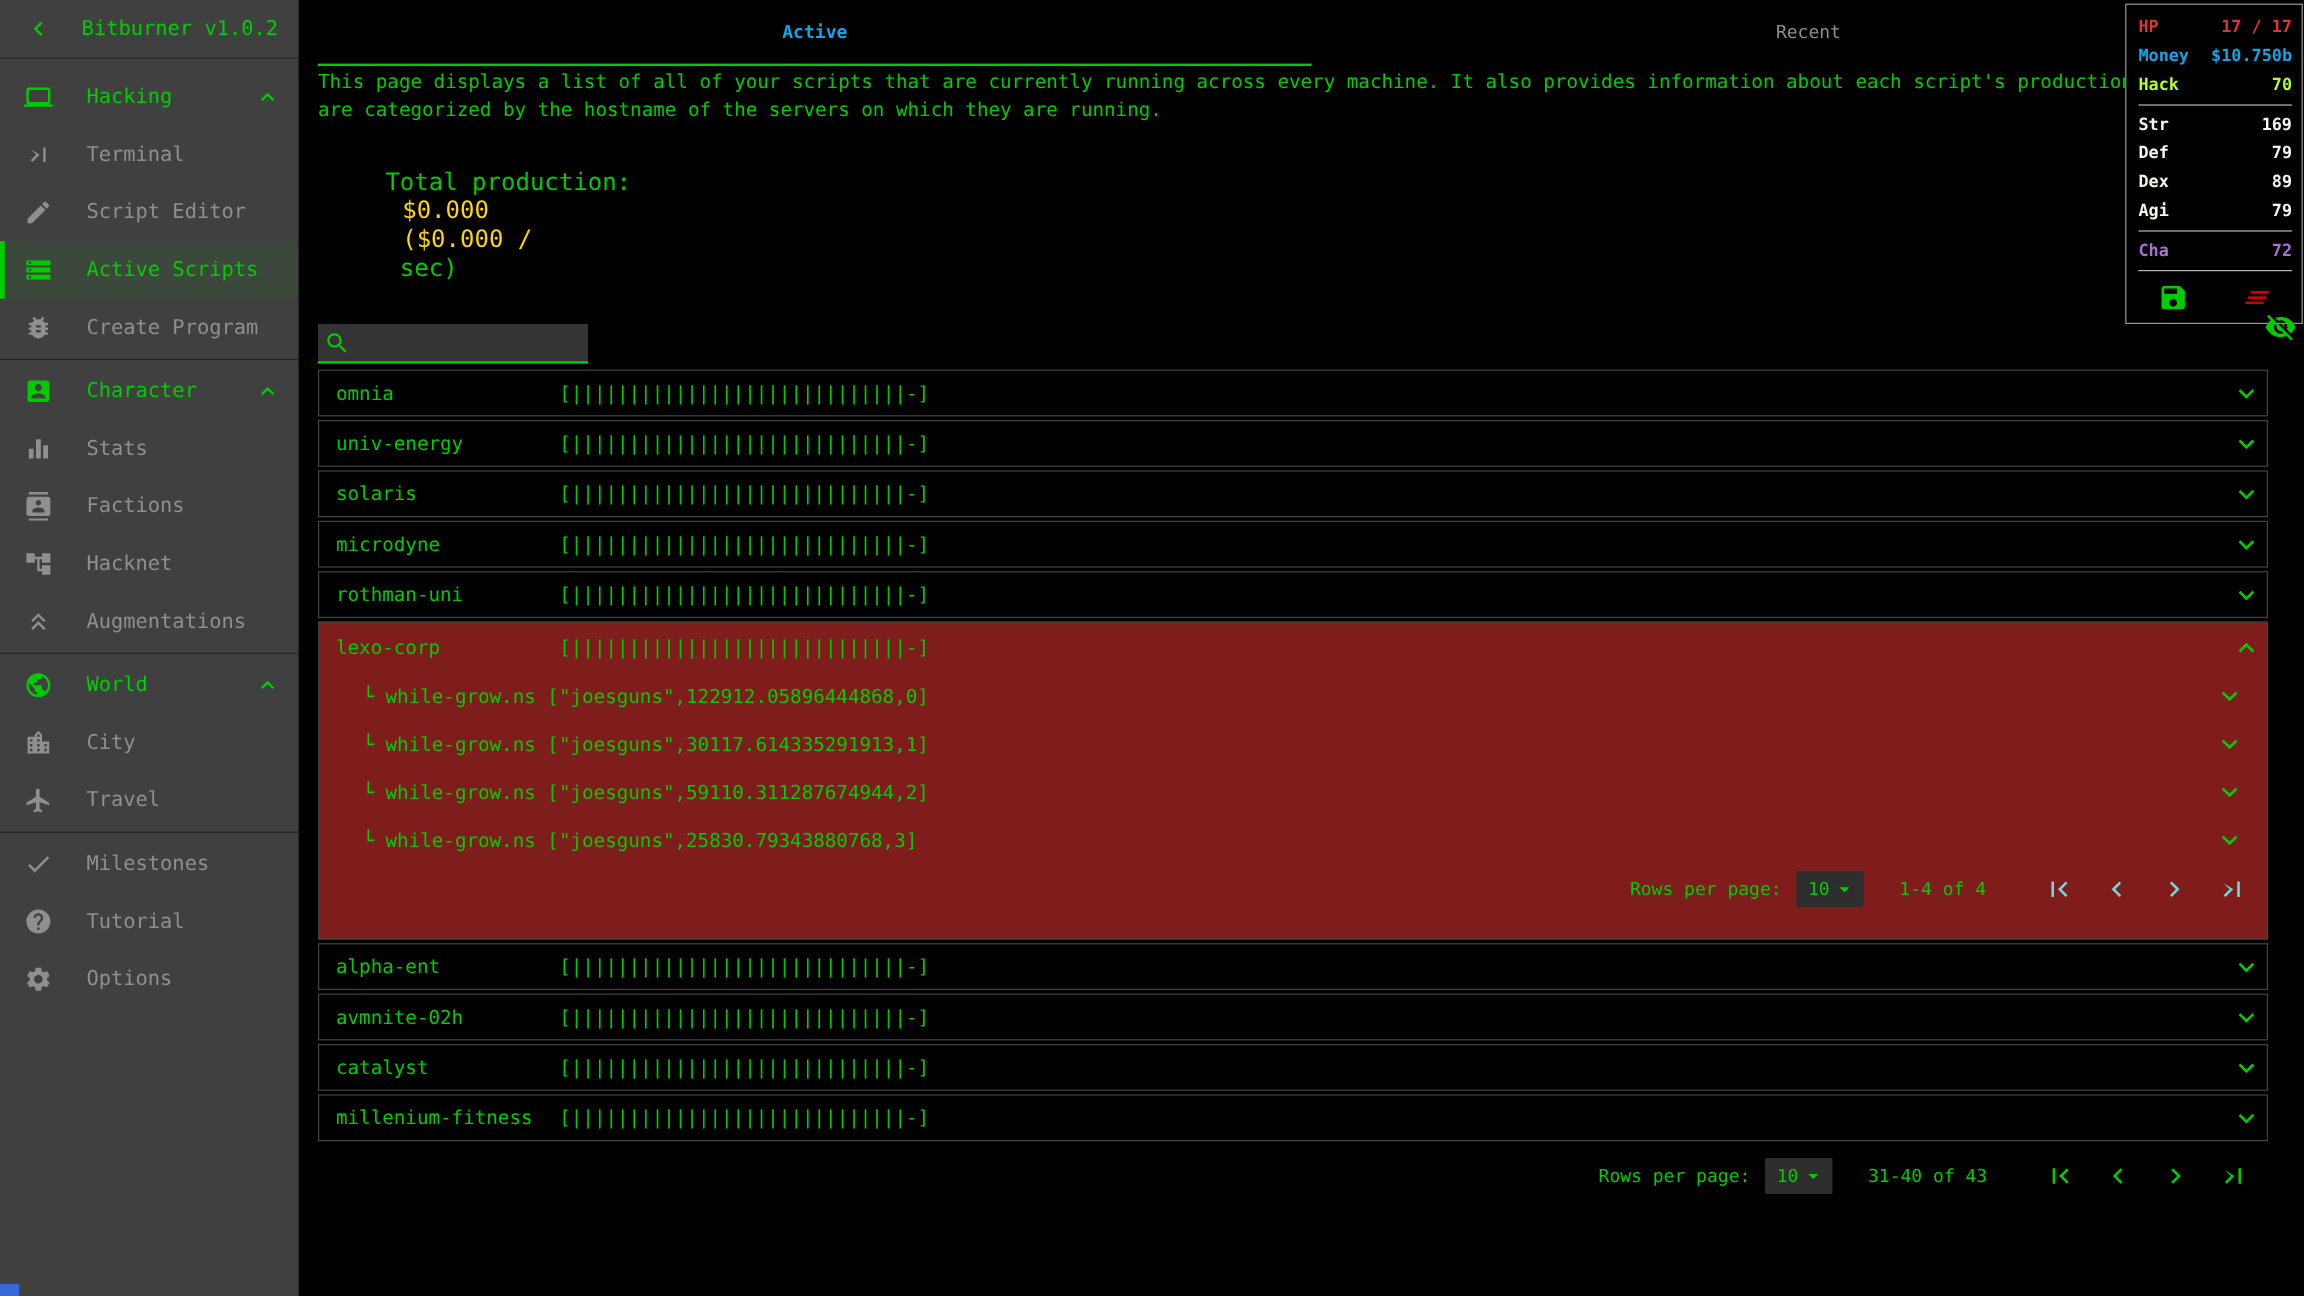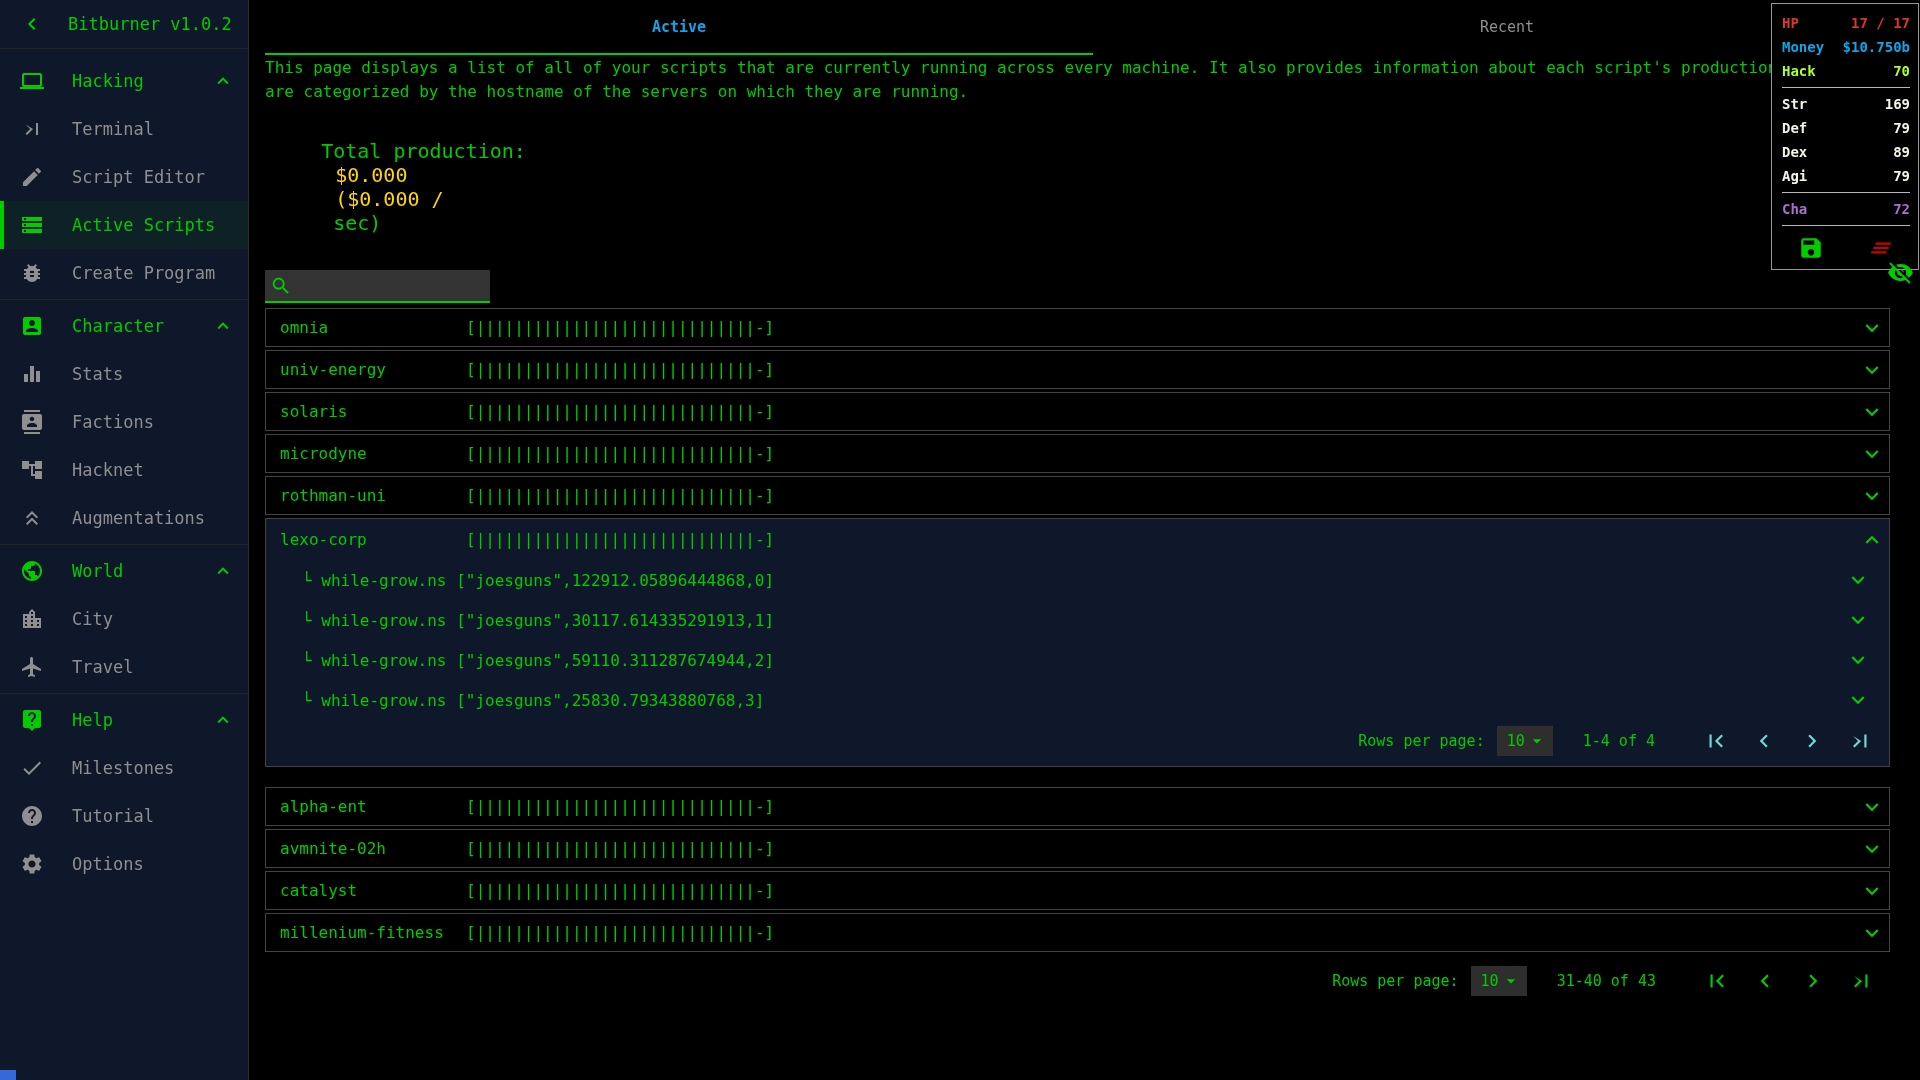--- a/index.html
+++ b/index.html
@@ -1,21 +1,21 @@
 <!DOCTYPE html>
 <html><head>
 <meta charset="utf-8">
 <style>
   * { box-sizing: border-box; margin: 0; padding: 0; }
   html,body { width:1920px; height:1080px; background:#000; overflow:hidden; }
   body { font-family:"DejaVu Sans Mono","Liberation Mono",monospace; color:#00cc00; position:relative; }
   svg { display:block; }
 
   
-  .sidebar { position:absolute; left:0; top:0; width:249px; height:1080px; border-right:1px solid #2e2e2e; background:#0f172a; }
+  .sidebar { position:absolute; left:0; top:0; width:249px; height:1080px; border-right:1px solid #2e2e2e; background:#404040; }
   .sb-header { height:49px; display:flex; align-items:center; border-bottom:1px solid #232323; padding-left:20px; }
   .sb-collapse { width:24px; height:24px; color:#00cc00; cursor:pointer; }
   .sb-title { margin-left:24px; font-size:17px; color:#00cc00; white-space:nowrap; }
   nav { padding-top:8px; }
   .sb-item { height:48px; display:flex; align-items:center; padding:0 14px 0 20px; color:#8f8f8f; cursor:pointer; position:relative; }
   .sb-item .icn { width:24px; height:24px; margin-right:28px; flex:0 0 24px; }
   .sb-item .lbl { font-size:17px; white-space:nowrap; }
   .sb-item.green { color:#00cc00; }
   .sb-item.selected { color:#00cc00; background:rgba(0,204,0,0.06); }
   .sb-item.selected::before { content:""; position:absolute; left:0; top:0; bottom:0; width:4px; background:#00cc00; }
@@ -36,21 +36,21 @@
   .prod-rate { margin-left:14px; }
   .searchbox { margin-top:11px; width:225px; height:33px; background:#333; border-bottom:2px solid #00cc00; display:flex; align-items:center; padding-left:5px; }
   .searchbox .icn { width:22px; height:22px; color:#00cc00; flex:0 0 22px; }
   .searchbox input { background:transparent; border:0; outline:0; color:#00cc00; font:inherit; font-size:16px; width:180px; margin-left:4px; }
 
   .rows { margin-top:5px; width:1625px; }
   .srow { height:39px; border:1px solid #434343; margin-bottom:3px; display:flex; align-items:center; position:relative; cursor:pointer; background:#000; }
   .srow .sname { margin-left:14px; font-size:16px; color:#00cc00; }
   .srow .sbar { position:absolute; left:200px; font-size:16px; color:#00cc00; white-space:pre; }
   .chevbtn { position:absolute; right:4px; top:50%; transform:translateY(-50%); width:26px; height:26px; color:#00cc00; cursor:pointer; }
-  .exp-box { border:1px solid #434343; margin-bottom:20px; background:#0f172a; padding-bottom:4px; }
+  .exp-box { border:1px solid #434343; margin-bottom:3px; background:#7f1d1d; padding-bottom:20px; }
   .exp-head { height:41px; display:flex; align-items:center; position:relative; cursor:pointer; }
   .exp-head .sname { margin-left:14px; font-size:16px; }
   .exp-head .sbar { position:absolute; left:200px; font-size:16px; white-space:pre; }
   .scriptrow { height:40px; display:flex; align-items:center; position:relative; padding-left:36px; font-size:16px; white-space:pre; color:#00cc00; }
   .scriptrow .chevbtn { right:18px; }
 
   .pager { display:flex; align-items:center; justify-content:flex-end; font-size:15px; color:#00cc00; height:42px; padding-right:16px; }
   .pager .rlabel { margin-right:12px; }
   .pselect { background:#2e2e2e; padding:5px 6px 5px 10px; display:flex; align-items:center; cursor:pointer; }
   .pselect .dd { width:20px; height:20px; color:#00cc00; margin-left:2px; }
@@ -254,29 +254,20 @@
         </svg>
       <span class="lbl">City</span>
     </div>
     <div class="sb-item">
       <svg class="icn">
           <use href="#i-flight"></use>
         </svg>
       <span class="lbl">Travel</span>
     </div>
     <div class="sb-div"></div>
-    <div class="sb-item green">
-      <svg class="icn">
-          <use href="#i-livehelp"></use>
-        </svg>
-      <span class="lbl">Help</span>
-      <svg class="chev">
-          <use href="#i-expandless"></use>
-        </svg>
-    </div>
     <div class="sb-item">
       <svg class="icn">
           <use href="#i-check"></use>
         </svg>
       <span class="lbl">Milestones</span>
     </div>
     <div class="sb-item">
       <svg class="icn">
           <use href="#i-help"></use>
         </svg>

